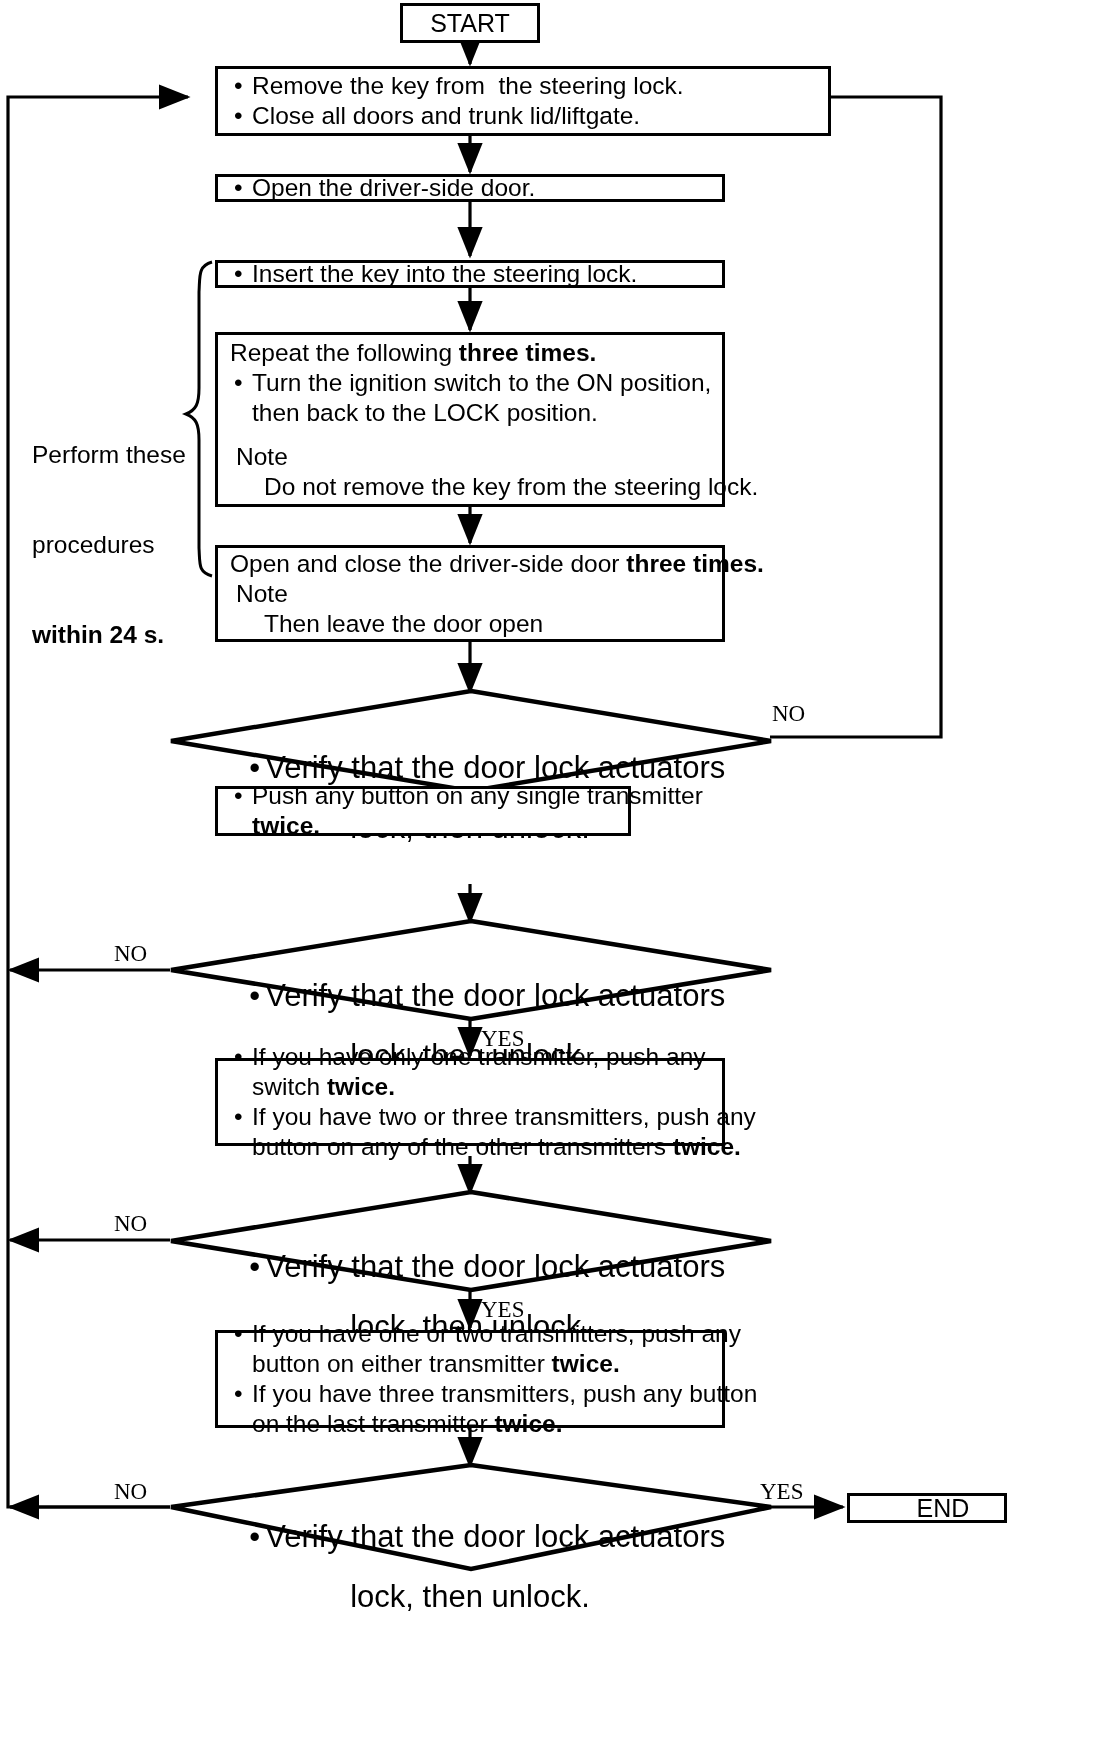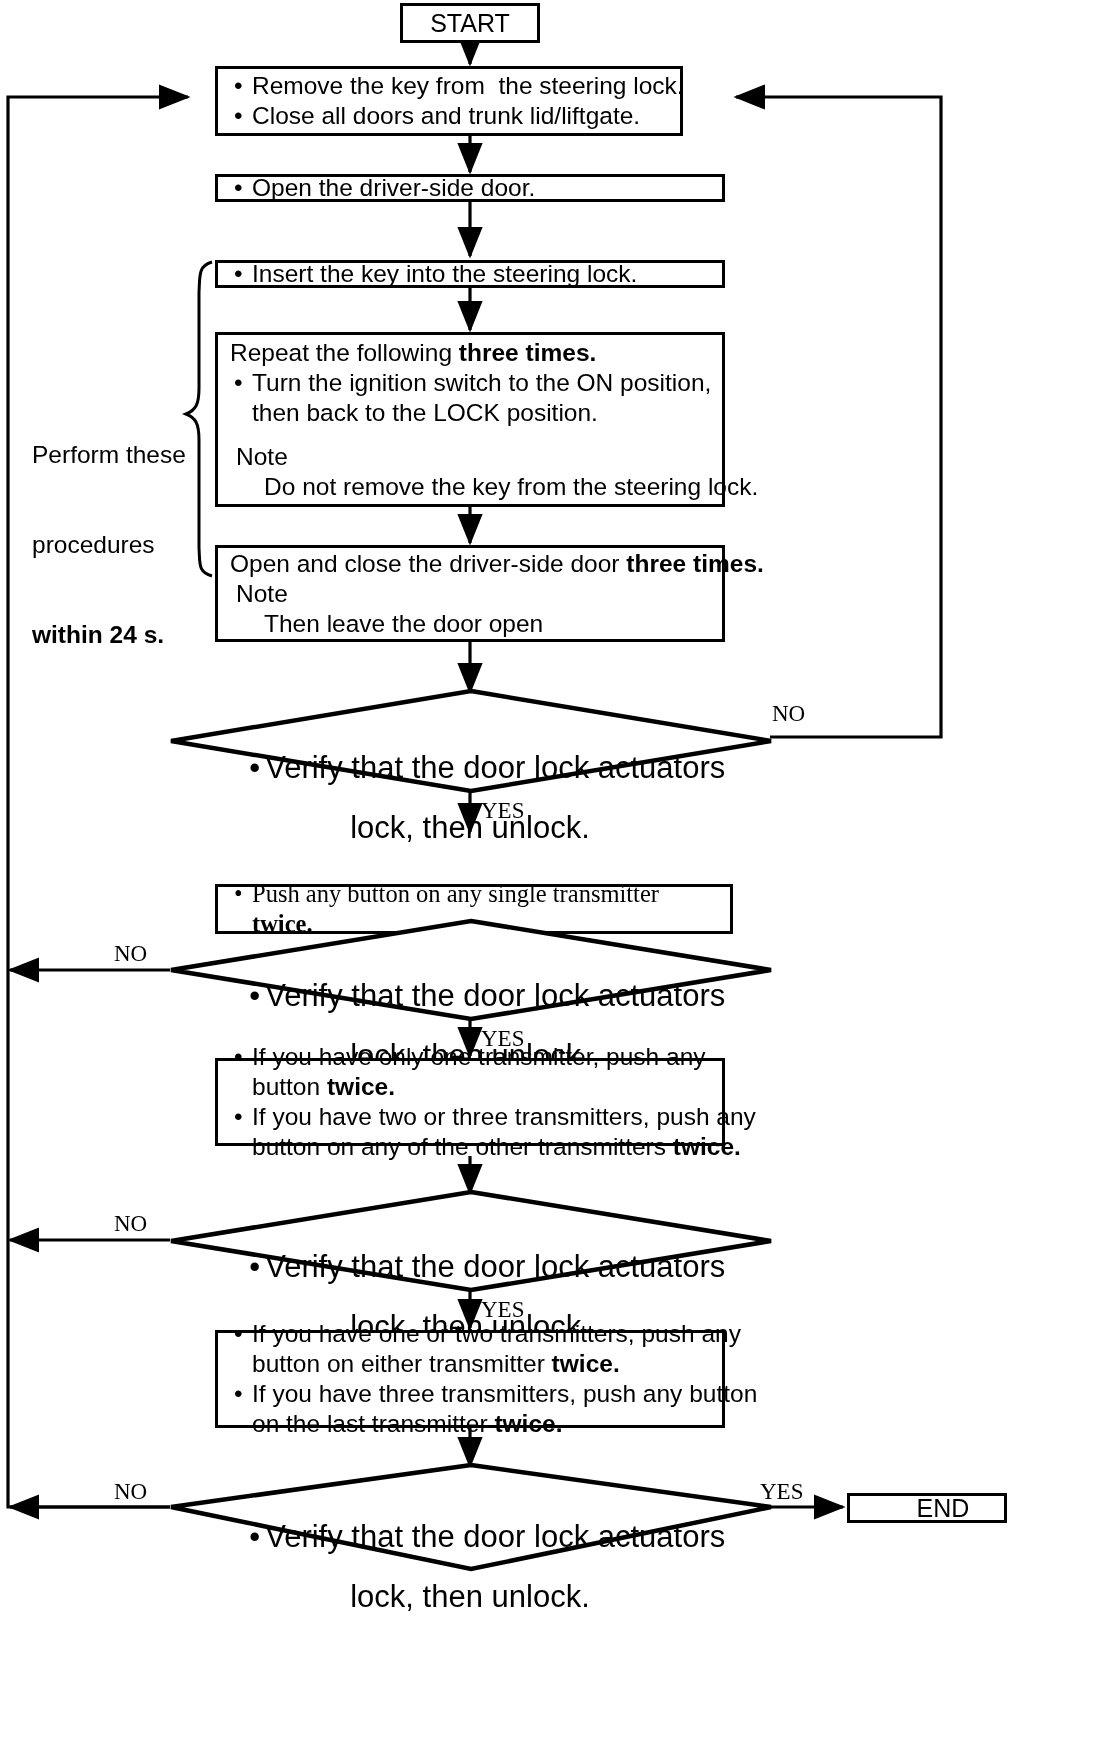--- a/index.html
+++ b/index.html
@@ -85,21 +85,21 @@
                C 196 418, 199 424, 199 440
                L 199 548
                C 200 564, 198 572, 212 576"></path>
     </g>
   </svg>
 
   <div class="node termbox" style="left:400px;top:3px;width:140px;height:40px;">
     <span>START</span>
   </div>
 
-  <div class="node pbox" style="left:215px;top:66px;width:468px;height:70px;">
+  <div class="node pbox" style="left:215px;top:66px;width:616px;height:70px;">
     <div class="inner">
       <div class="line bul">Remove the key from  the steering lock.</div>
       <div class="line bul">Close all doors and trunk lid/liftgate.</div>
     </div>
   </div>
 
   <div class="node pbox" style="left:215px;top:174px;width:510px;height:28px;">
     <div class="inner" style="padding:0 0 0 12px;">
       <div class="line bul">Open the driver-side door.</div>
     </div>
@@ -133,41 +133,41 @@
   <svg style="position:absolute;left:168px;top:688px;width:606px;height:106px;" viewBox="0 0 606 106">
     <polygon points="303,3 603,53 303,103 3,53" fill="#fff" stroke="#000" stroke-width="4.5"></polygon>
   </svg>
   <div class="dtext" style="left:200px;top:723px;width:540px;">
     <div class="bul2">Verify that the door lock actuators</div>
     <div>lock, then unlock.</div>
   </div>
   <div class="dlabel" style="left:772px;top:700px;">NO</div>
   <div class="dlabel" style="left:481px;top:797px;">YES</div>
 
-  <div class="node pbox" style="left:215px;top:884px;width:518px;height:50px;font-family:Liberation Serif, serif;">
+  <div class="node pbox" style="left:215px;top:786px;width:416px;height:50px;">
     <div class="inner" style="padding:2px 0 2px 12px;">
       <div class="line bul">Push any button on any single transmitter</div>
       <div class="line cont b">twice.</div>
     </div>
   </div>
 
   <svg style="position:absolute;left:168px;top:918px;width:606px;height:104px;" viewBox="0 0 606 104">
     <polygon points="303,3 603,52 303,101 3,52" fill="#fff" stroke="#000" stroke-width="4.5"></polygon>
   </svg>
   <div class="dtext" style="left:200px;top:951px;width:540px;">
     <div class="bul2">Verify that the door lock actuators</div>
     <div>lock, then unlock.</div>
   </div>
   <div class="dlabel" style="left:114px;top:940px;">NO</div>
   <div class="dlabel" style="left:481px;top:1025px;">YES</div>
 
   <div class="node pbox" style="left:215px;top:1058px;width:510px;height:88px;">
     <div class="inner" style="padding:4px 0 4px 12px;">
       <div class="line bul">If you have only one transmitter, push any</div>
-      <div class="line cont"><span>button </span><span class="b">twice.</span></div>
+      <div class="line cont"><span>switch </span><span class="b">twice.</span></div>
       <div class="line bul">If you have two or three transmitters, push any</div>
       <div class="line cont"><span>button on any of the other transmitters </span><span class="b">twice.</span></div>
     </div>
   </div>
 
   <svg style="position:absolute;left:168px;top:1189px;width:606px;height:104px;" viewBox="0 0 606 104">
     <polygon points="303,3 603,52 303,101 3,52" fill="#fff" stroke="#000" stroke-width="4.5"></polygon>
   </svg>
   <div class="dtext" style="left:200px;top:1222px;width:540px;">
     <div class="bul2">Verify that the door lock actuators</div>

